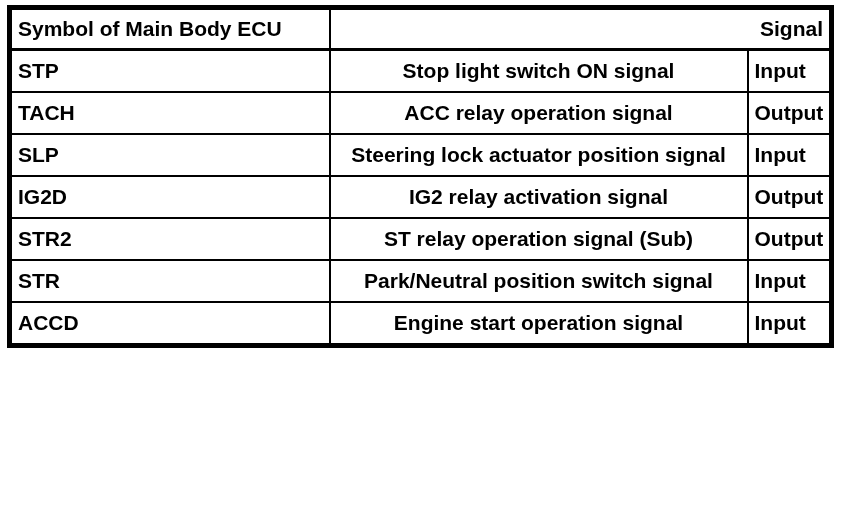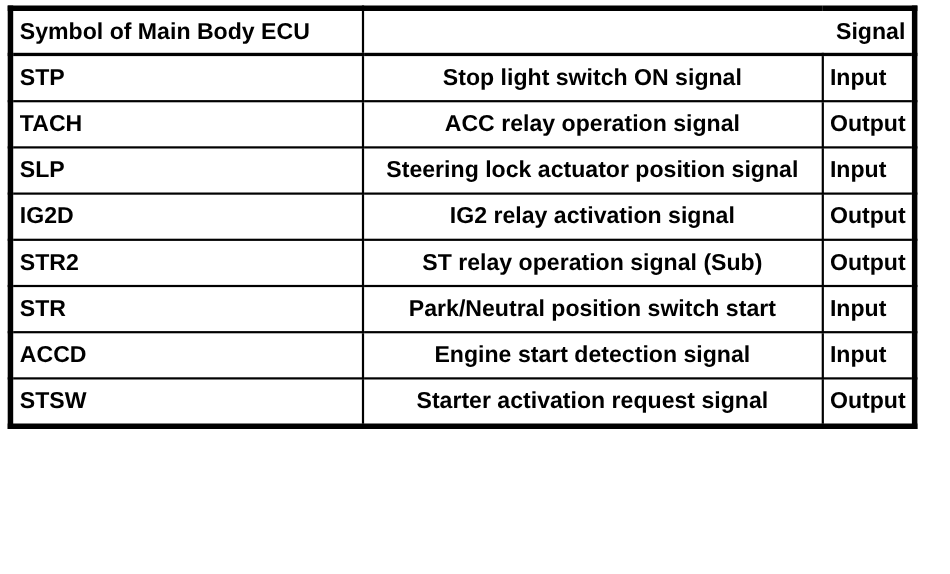--- a/index.html
+++ b/index.html
@@ -101,27 +101,22 @@
       <td class="signal-cell">IG2 relay activation signal</td>
       <td class="direction-cell">Output</td>
     </tr>
     <tr class="data-row">
       <td class="symbol-cell">STR2</td>
       <td class="signal-cell">ST relay operation signal (Sub)</td>
       <td class="direction-cell">Output</td>
     </tr>
     <tr class="data-row">
       <td class="symbol-cell">STR</td>
-      <td class="signal-cell">Park/Neutral position switch start</td>
+      <td class="signal-cell">Park/Neutral position switch signal</td>
       <td class="direction-cell">Input</td>
     </tr>
     <tr class="data-row">
       <td class="symbol-cell">ACCD</td>
-      <td class="signal-cell">Engine start detection signal</td>
+      <td class="signal-cell">Engine start operation signal</td>
       <td class="direction-cell">Input</td>
-    </tr>
-    <tr class="data-row">
-      <td class="symbol-cell">STSW</td>
-      <td class="signal-cell">Starter activation request signal</td>
-      <td class="direction-cell">Output</td>
     </tr>
   </tbody>
 </table>
 
 </body></html>

